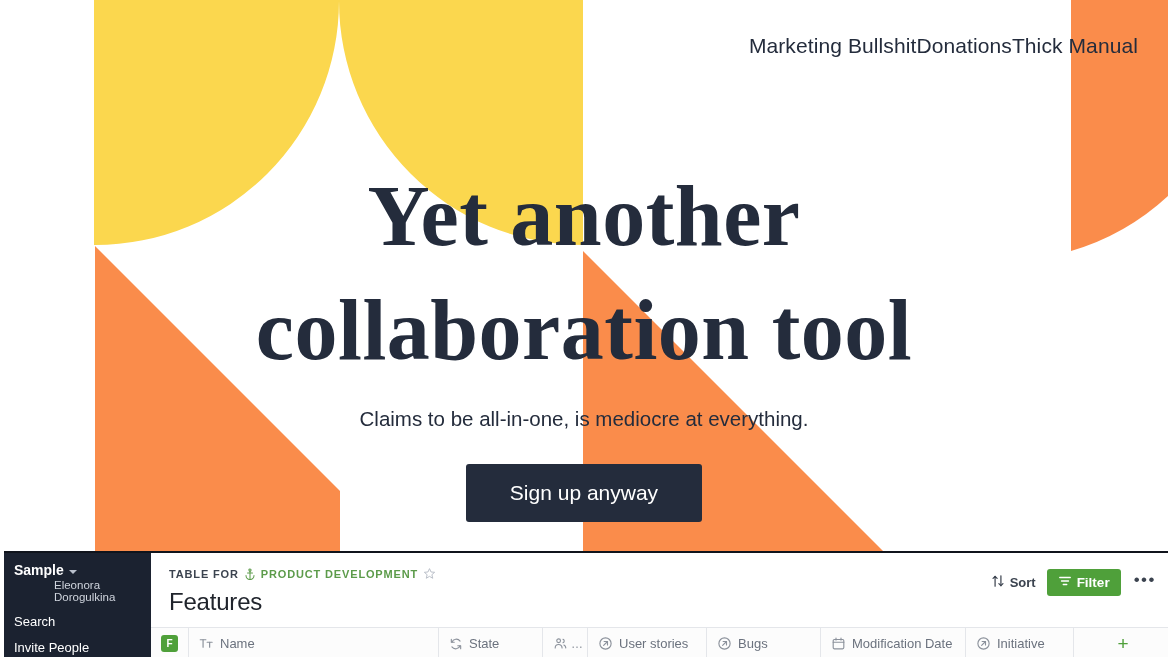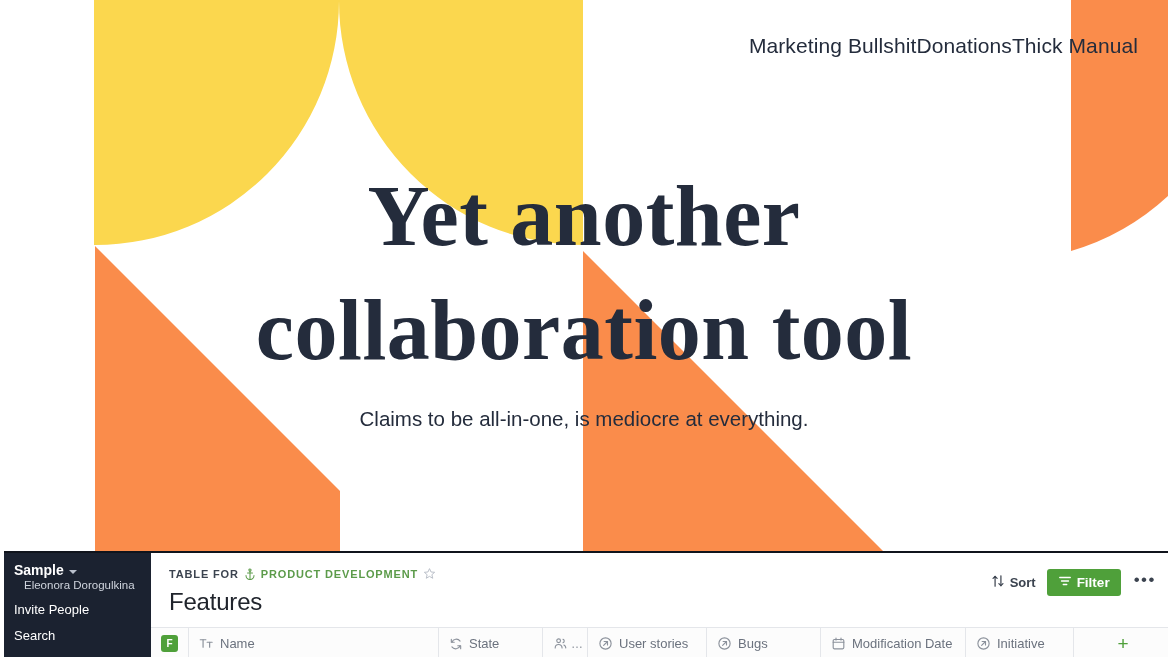--- a/index.html
+++ b/index.html
@@ -82,21 +82,21 @@
     padding: 0 10px;
     cursor: pointer;
   }
   #ws-name { font-size: 14px; font-weight: bold; color:#fff; }
   .chev {
     width: 0; height: 0; margin-top: 3px;
     border-left: 4px solid transparent;
     border-right: 4px solid transparent;
     border-top: 4px solid #b9c0cc;
   }
-  #ws-user { font-size: 11.5px; color: #cfd4dd; padding: 1px 10px 0 20px; }
+  #ws-user { font-size: 11.5px; color: #cfd4dd; padding: 1px 10px 0 5px; margin-left: 45px; }
   .side-item {
     font-size: 13px; color: #ffffff;
     padding: 11px 10px 0 10px;
     cursor: pointer; white-space: nowrap;
   }
 
   
   #main { flex: 1 1 auto; position: relative; background: #ffffff; overflow: hidden; }
 
   #main-top {
@@ -210,33 +210,34 @@
 
     <div id="hero-nav">
       <a class="nav-link">Marketing Bullshit</a>
       <a class="nav-link">Donations</a>
       <a class="nav-link">Thick Manual</a>
     </div>
 
     <div id="hero-center">
       <h1 id="hero-title">Yet another collaboration tool</h1>
       <p id="hero-sub">Claims to be all-in-one, is mediocre at everything.</p>
+      <button id="hero-cta">Sign up anyway</button>
     </div>
   </div>
 
   <div id="app">
 
     <div id="sidebar">
       <div id="ws-row">
         <span id="ws-name">Sample</span>
         <span class="chev"></span>
       </div>
       <div id="ws-user">Eleonora Dorogulkina</div>
+      <div class="side-item">Search</div>
       <div class="side-item">Invite People</div>
-      <div class="side-item">Search</div>
     </div>
 
     <div id="main">
 
       <div id="main-top">
 
         <div id="crumb-block">
           <div id="crumb">
             <span id="crumb-prefix">TABLE FOR</span>
             <span class="anchor-ico">

